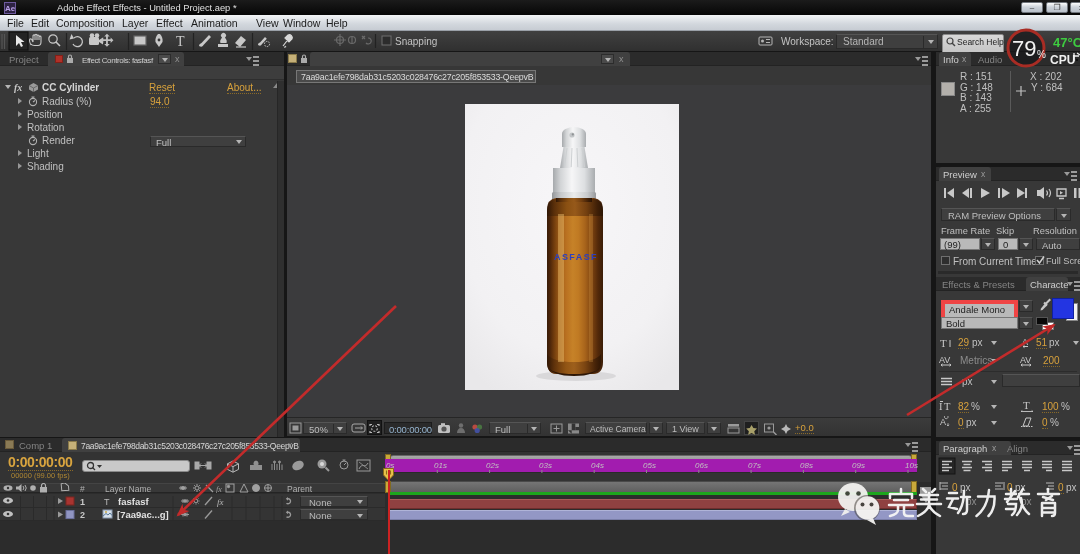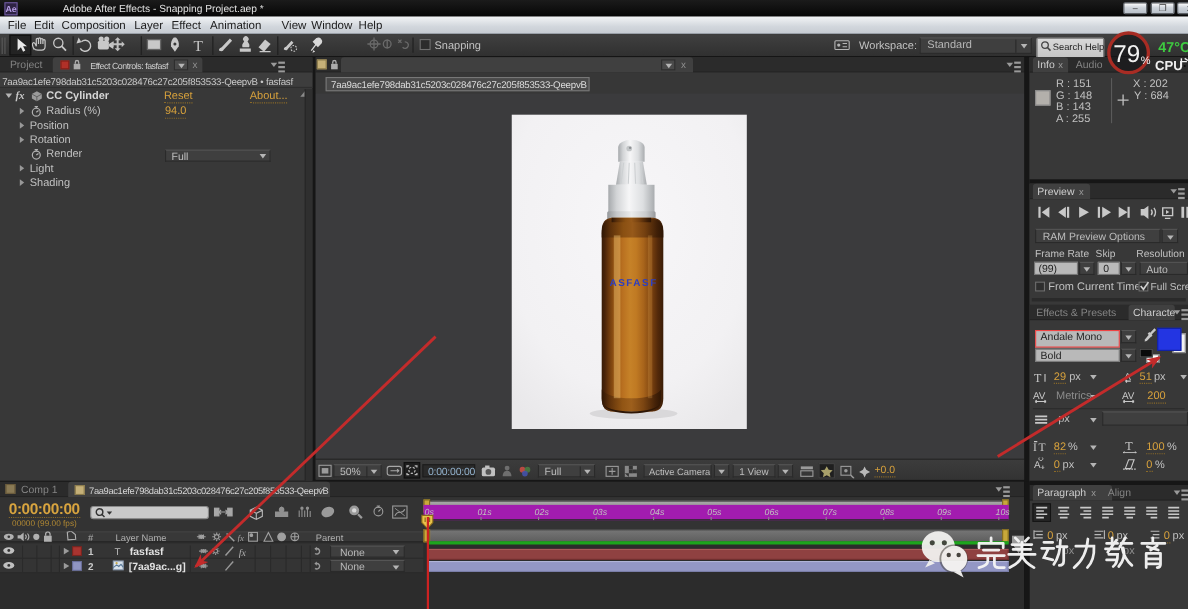--- a/index.html
+++ b/index.html
@@ -31,21 +31,21 @@
 .pmenu{position:absolute;top:4px;width:12px;height:7px;}
 .pmenu:before{content:"";position:absolute;left:0;top:1px;width:0;height:0;border-left:3px solid transparent;border-right:3px solid transparent;border-top:4px solid #9a9a9a;}
 .pmenu:after{content:"";position:absolute;left:7px;top:0;width:6px;height:6px;border-top:2px solid #9a9a9a;border-bottom:2px solid #9a9a9a;background:linear-gradient(#9a9a9a,#9a9a9a) center/6px 2px no-repeat;}
 </style>
 </head>
 <body>
 <div id="app">
 
 <div id="titlebar">
   <div id="aelogo">Ae</div>
-  <div id="title-text">Adobe After Effects - Snapping Project.aep *</div>
+  <div id="title-text">Adobe Effect Effects - Untitled Project.aep *</div>
   <div class="winbtn" style="right:37px;">–</div>
   <div class="winbtn" style="right:12px;">❐</div>
   <div class="winbtn" style="right:-12px;">x</div>
 </div>
 
 <div id="menubar">
   <span style="left:7px;">File</span>
   <span style="left:31px;">Edit</span>
   <span style="left:56px;">Composition</span>
   <span style="left:122px;">Layer</span>
@@ -152,21 +152,20 @@
         <path d="M2.5 4 v-1.5 a1.5 1.5 0 0 1 3 0 V4" fill="none" stroke="#ababab" stroke-width="1.2"></path>
       </svg>
   <span class="abs" style="left:82px;top:3.5px;font-size:8px;color:#cecece;letter-spacing:-0.4px;white-space:nowrap;">Effect Controls: fasfasf</span>
   <div class="abs" style="left:158px;top:2px;width:13px;height:10px;background:#4a4a4a;border:1px solid #2c2c2c;">
         <div class="dtri" style="margin:3px auto;"></div>
       </div>
   <span class="abs" style="left:175px;top:2px;font-size:9px;color:#909090;">x</span>
   <div class="pmenu" style="left:246px;"></div>
 
   <div class="abs" style="left:0;top:14px;width:284px;height:14px;background:#3d3d3d;border-bottom:1px solid #2e2e2e;"></div>
-  <span class="abs" style="left:2px;top:16.5px;font-size:8.8px;color:#c8c8c8;letter-spacing:-0.2px;white-space:nowrap;">7aa9ac1efe798dab31c5203c028476c27c205f853533-QeepvB • fasfasf</span>
 
   <div class="abs" style="left:5px;top:33px;">
         <div class="dtri"></div>
       </div>
   <span class="abs" style="left:14px;top:30px;font-size:10px;color:#c8c8c8;font-style:italic;font-family:'Liberation Serif',serif;font-weight:bold;">fx</span>
   <svg width="11" height="11" style="position:absolute;left:28px;top:30px;">
         <path d="M5.5 1 L10 3.5 V7.5 L5.5 10 L1 7.5 V3.5 Z" fill="#9a9a9a"></path>
         <path d="M1 3.5 L5.5 6 L10 3.5 M5.5 6 V10" stroke="#5a5a5a" stroke-width="0.8" fill="none"></path>
       </svg>
   <span class="abs" style="left:42px;top:30px;font-size:10px;color:#d6d6d6;font-weight:bold;">CC Cylinder</span>
@@ -460,21 +459,21 @@
         </div>
     <span class="abs txt" style="left:110px;top:89px;font-size:9.2px;">Full Scree</span>
     <div class="abs" style="left:2px;top:104px;width:140px;height:3px;background:#2a2a2a;"></div>
   </div>
 
   <div class="abs" style="left:0;top:225px;width:144px;height:160px;background:#383838;">
     <div class="tabstrip"></div>
     <span class="tab-idle" style="left:6px;">Effects &amp; Presets</span>
     <div class="tab-active" style="left:90px;width:42px;">Characte</div>
     <div class="pmenu" style="left:131px;"></div>
-    <div class="abs" style="left:5px;top:23px;width:77px;height:16px;background:#b9b9b9;border:1px solid #ef4444;">
+    <div class="abs" style="left:5px;top:23px;width:77px;height:28px;background:#b9b9b9;border:4px solid #ef4444;">
           <span class="abs" style="left:4px;top:0;font-size:9.5px;color:#1e1e1e;">Andale Mono</span>
         </div>
     <div class="abs ddk" style="left:83px;top:23px;width:14px;height:12px;">
           <div class="dtri" style="margin:4px auto 0;"></div>
         </div>
     <svg width="13" height="16" style="position:absolute;left:103px;top:20px;">
           <path d="M10.5 1.5 l1.5 1.5 -4 4 .8.8 -1.5 1.5 -3-3 1.5-1.5 .8.8 Z" fill="#c8c8c8"></path>
           <path d="M5.5 7 L2 11.5 l-.5 2 2-.5 L8 8.5" fill="#c8c8c8"></path>
         </svg>
     <div class="abs" style="left:130px;top:26px;width:12px;height:18px;background:#f2f2f2;border:1px solid #888;"></div>

